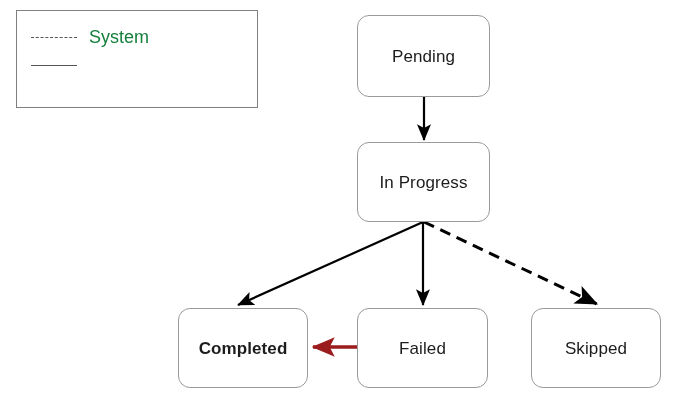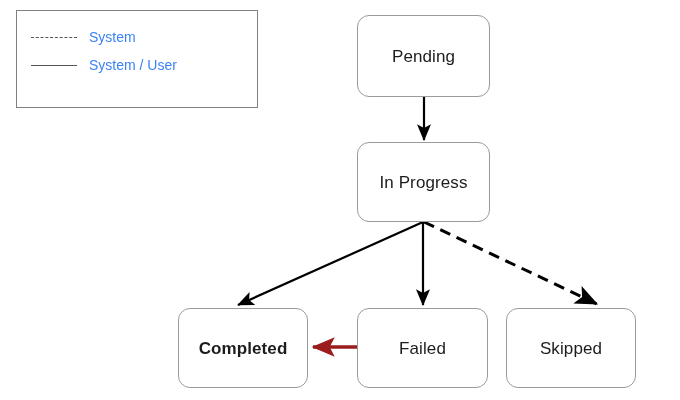--- a/index.html
+++ b/index.html
@@ -41,21 +41,21 @@
     font-size: 17px;
     color: #1c1c1c;
     line-height: 1;
     letter-spacing: 0.1px;
     white-space: nowrap;
   }
   #node-pending   { left: 357px; top: 15px;  width: 133px; height: 82px; }
   #node-inprogress{ left: 357px; top: 142px; width: 133px; height: 80px; }
   #node-completed { left: 178px; top: 308px; width: 130px; height: 80px; font-weight: bold; }
   #node-failed    { left: 357px; top: 308px; width: 131px; height: 80px; align-items: center; }
-  #node-skipped   { left: 506px; top: 308px; width: 130px; height: 80px; }
+  #node-skipped   { left: 531px; top: 308px; width: 130px; height: 80px; }
 
   
   #legend {
     position: absolute;
     left: 16px;
     top: 10px;
     width: 242px;
     height: 98px;
     box-sizing: border-box;
     border: 1px solid #808080;
@@ -88,22 +88,22 @@
   .sample-solid::before {
     border-top: 1px solid #555555;
   }
   .sample-thick::before {
     top: 50%;
     transform: translateY(-50%);
     height: 7px;
     background: #7c1e3f;
   }
   .legend-text {
-    font-size: 14px;
-    color: #3b82f6;
+    font-size: 18px;
+    color: #15803d;
     white-space: nowrap;
   }
 </style>
 </head>
 <body>
 
 <div id="canvas">
 
   <svg id="edges" viewBox="0 0 680 400" width="680" height="400" xmlns="http://www.w3.org/2000/svg">
     <defs>
@@ -126,21 +126,20 @@
     <line x1="357" y1="347" x2="313" y2="347" stroke="#9b1c1c" stroke-width="3.4" marker-end="url(#arrow-red)"></line>
   </svg>
 
   <div id="legend">
     <div class="legend-row">
       <span class="legend-sample sample-dashed"></span>
       <span class="legend-text">System</span>
     </div>
     <div class="legend-row">
       <span class="legend-sample sample-solid"></span>
-      <span class="legend-text">System / User</span>
     </div>
   </div>
 
   <div class="node" id="node-pending">
     <span class="node-label">Pending</span>
   </div>
 
   <div class="node" id="node-inprogress">
     <span class="node-label">In Progress</span>
   </div>

